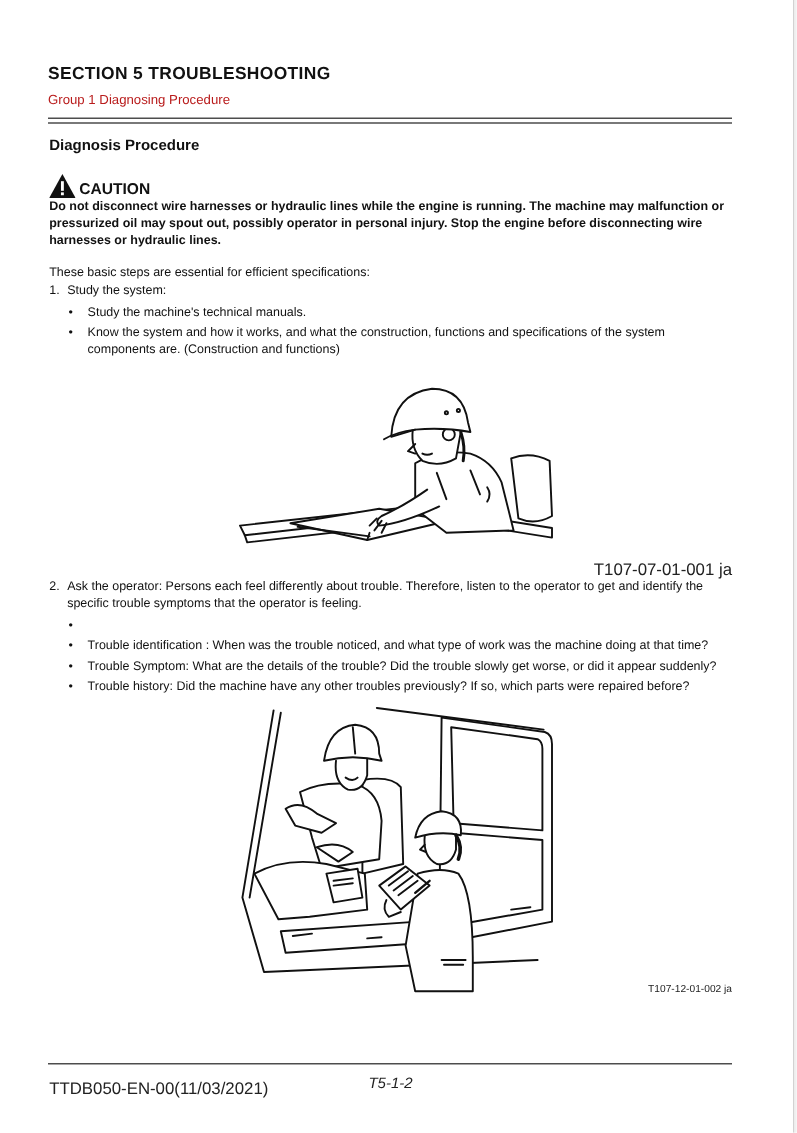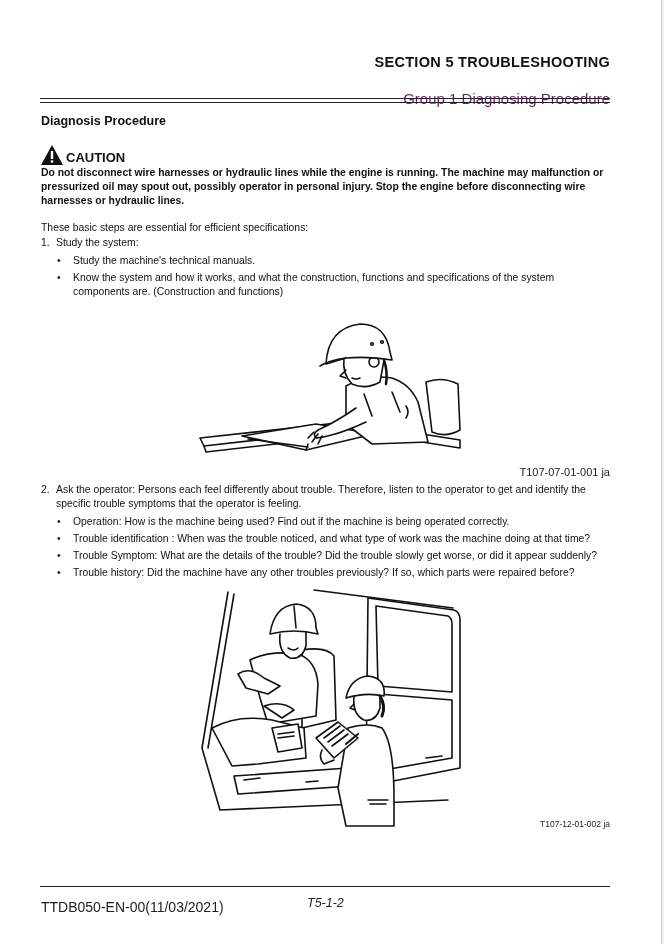--- a/index.html
+++ b/index.html
@@ -4,43 +4,43 @@
 <style>
   html, body { margin: 0; padding: 0; }
   body {
     width: 664px; height: 944px; position: relative; overflow: hidden;
     background: #ffffff; color: #111;
     font-family: "Liberation Sans", sans-serif;
   }
   .page-edge { position: absolute; top: 0; right: 2px; width: 1px; height: 944px; background: #c8c8c8; }
   .page-edge2 { position: absolute; top: 0; right: 0; width: 2px; height: 944px; background: #f0f0f0; }
 
-  .header { position: absolute; top: 54px; left: 40px; width: 570px; text-align: right; }
+  .header { position: absolute; top: 54px; left: 40px; width: 570px; text-align: left; }
   .title { font-size: 14.5px; font-weight: bold; letter-spacing: 0.3px; color: #111; }
-  .subtitle { font-size: 15px; margin-top: 20px; color: #701a75; }
+  .subtitle { font-size: 11px; margin-top: 8px; color: #b91c1c; }
   .rule-double { position: absolute; top: 98px; left: 40px; width: 570px; height: 3px; border-top: 1.5px solid #222; border-bottom: 1px solid #222; }
 
   .section-heading { position: absolute; top: 114px; left: 41px; font-size: 12.5px; font-weight: bold; color: #111; }
 
   .caution { position: absolute; top: 145px; left: 41px; width: 575px; }
   .caution-head { display: flex; align-items: flex-end; gap: 3px; }
   .caution-title { font-size: 13px; font-weight: bold; }
   .caution-body { font-size: 10.4px; font-weight: bold; line-height: 14px; margin-top: 1px; }
 
   .body-text { font-size: 10.4px; line-height: 14px; color: #111; }
   .intro { position: absolute; top: 221px; left: 41px; }
   .step1 { position: absolute; top: 236px; left: 41px; width: 570px; }
   .step-row { display: flex; }
   .step-num { width: 15px; flex: none; }
   .bullets { list-style: none; margin: 4px 0 0 0; padding: 0 0 0 16px; }
   .bullets li { display: flex; margin-bottom: 3px; }
   .bullet-dot { width: 16px; flex: none; text-align: left; }
 
   .fig1 { position: absolute; top: 312px; left: 196px; width: 274px; height: 152px; }
-  .fig1-caption { position: absolute; top: 466px; right: 54px; font-size: 11px; color: #222; }
+  .fig1-caption { position: absolute; top: 466px; right: 54px; font-size: 14px; color: #222; }
 
   .step2 { position: absolute; top: 483px; left: 41px; width: 572px; }
 
   .fig2 { position: absolute; top: 588px; left: 198px; width: 268px; height: 240px; }
   .fig2-caption { position: absolute; top: 819px; right: 54px; font-size: 8.5px; color: #222; }
 
   .footer-rule { position: absolute; top: 886px; left: 40px; width: 570px; height: 0; border-top: 1px solid #222; }
   .footer-code { position: absolute; top: 899px; left: 41px; font-size: 14px; color: #222; }
   .footer-page { position: absolute; top: 896px; left: 307px; font-size: 12.5px; color: #222; font-style: italic; }
   svg { display: block; }
@@ -124,21 +124,20 @@
 <div class="fig1-caption">T107-07-01-001 ja</div>
 
 <div class="step2 body-text">
   <div class="step-row">
     <span class="step-num">2.</span>
     <span>Ask the operator: Persons each feel differently about trouble. Therefore, listen to the operator to get and identify the specific trouble symptoms that the operator is feeling.</span>
   </div>
   <ul class="bullets">
     <li>
       <span class="bullet-dot">•</span>
-      <span>Operation: How is the machine being used? Find out if the machine is being operated correctly.</span>
     </li>
     <li>
       <span class="bullet-dot">•</span>
       <span>Trouble identification : When was the trouble noticed, and what type of work was the machine doing at that time?</span>
     </li>
     <li>
       <span class="bullet-dot">•</span>
       <span>Trouble Symptom: What are the details of the trouble? Did the trouble slowly get worse, or did it appear suddenly?</span>
     </li>
     <li>

